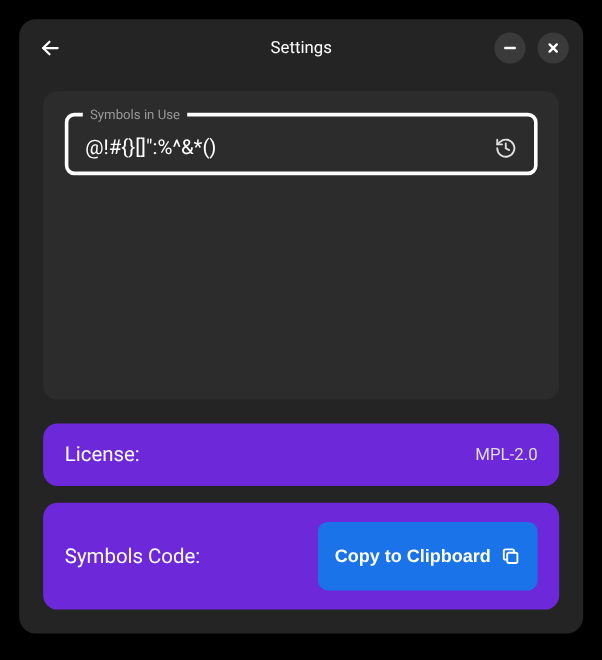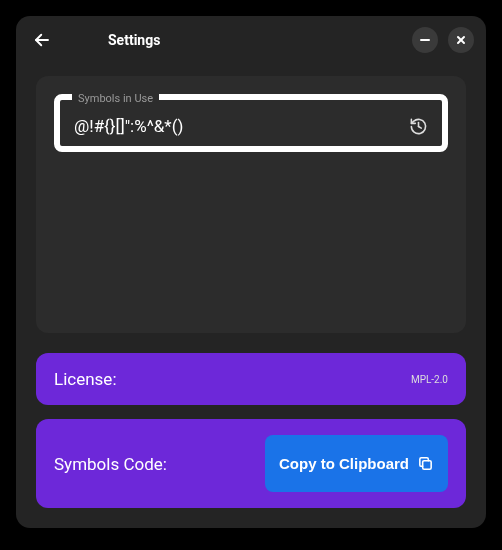--- a/index.html
+++ b/index.html
@@ -41,22 +41,22 @@
       height: 28px;
       display: flex;
       align-items: center;
       justify-content: center;
       cursor: pointer;
       color: #fff;
     }
     .title {
       color: #fff;
       font-size: 14px;
-      font-weight: 700;
-      text-align: left;
+      font-weight: 400;
+      text-align: center;
       flex: 1;
     }
     .titlebar-right {
       display: flex;
       gap: 10px;
       width: 80px;
       justify-content: flex-end;
     }
     .window-btn {
       width: 26px;
@@ -78,21 +78,21 @@
     .symbols-panel {
       background: #2c2c2c;
       border-radius: 12px;
       padding: 18px;
       flex: 1;
       margin-bottom: 20px;
       position: relative;
     }
     .field-wrapper {
       position: relative;
-      border: 6px solid #ffffff;
+      border: 3px solid #ffffff;
       border-radius: 8px;
       padding: 16px 14px 10px 14px;
       display: flex;
       align-items: center;
       justify-content: space-between;
     }
     .field-label {
       position: absolute;
       top: -8px;
       left: 12px;
@@ -124,21 +124,21 @@
       align-items: center;
       justify-content: space-between;
       margin-bottom: 14px;
     }
     .info-label {
       color: #fff;
       font-size: 17px;
     }
     .info-value {
       color: #ddd;
-      font-size: 10px;
+      font-size: 14px;
     }
     .copy-btn {
       background: #1a73e8;
       color: #fff;
       border: none;
       border-radius: 8px;
       padding: 20px 14px;
       font-size: 15px;
       font-weight: 600;
       cursor: pointer;

